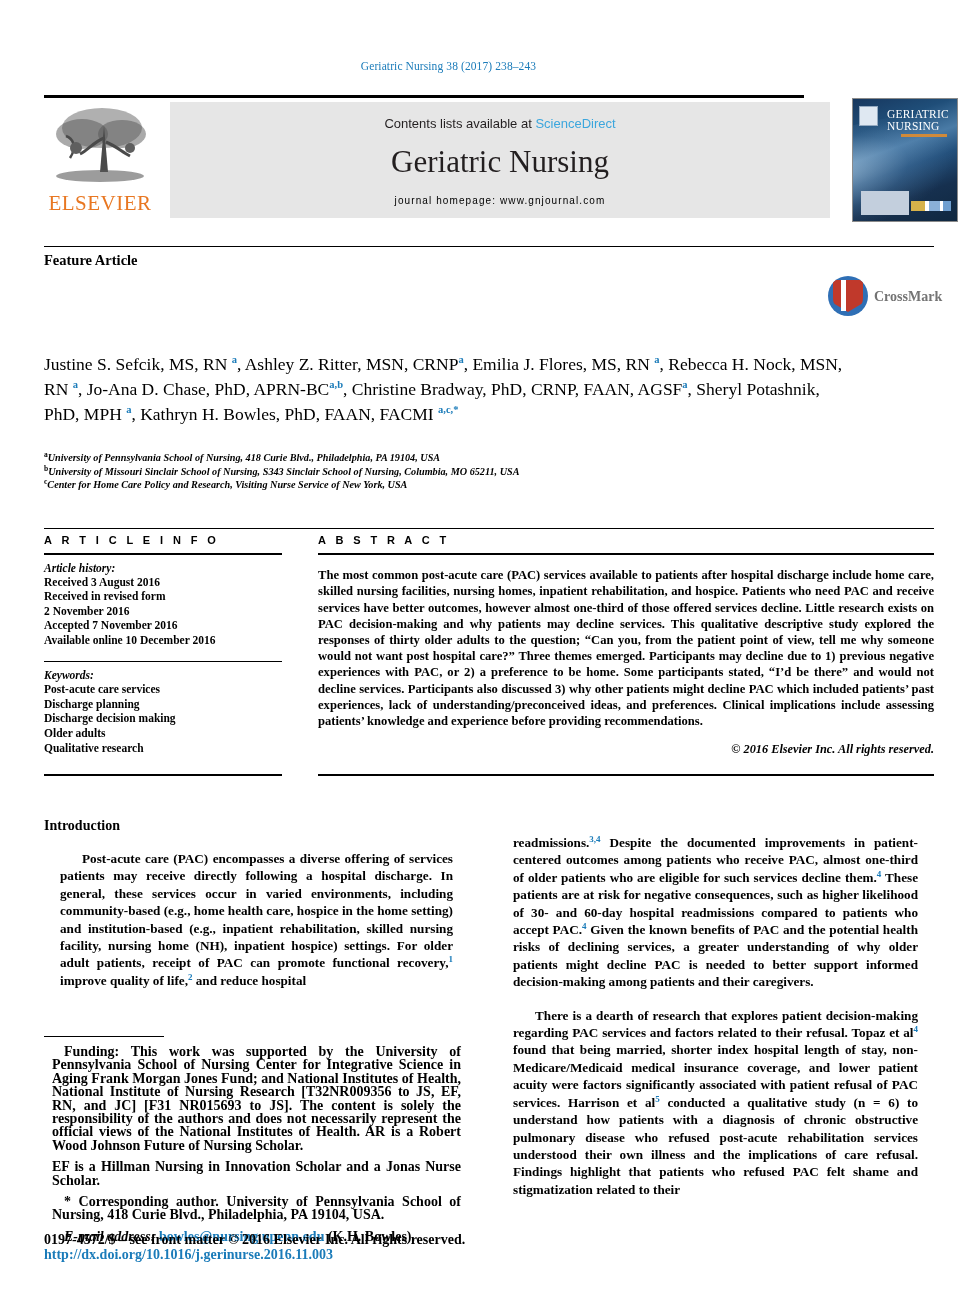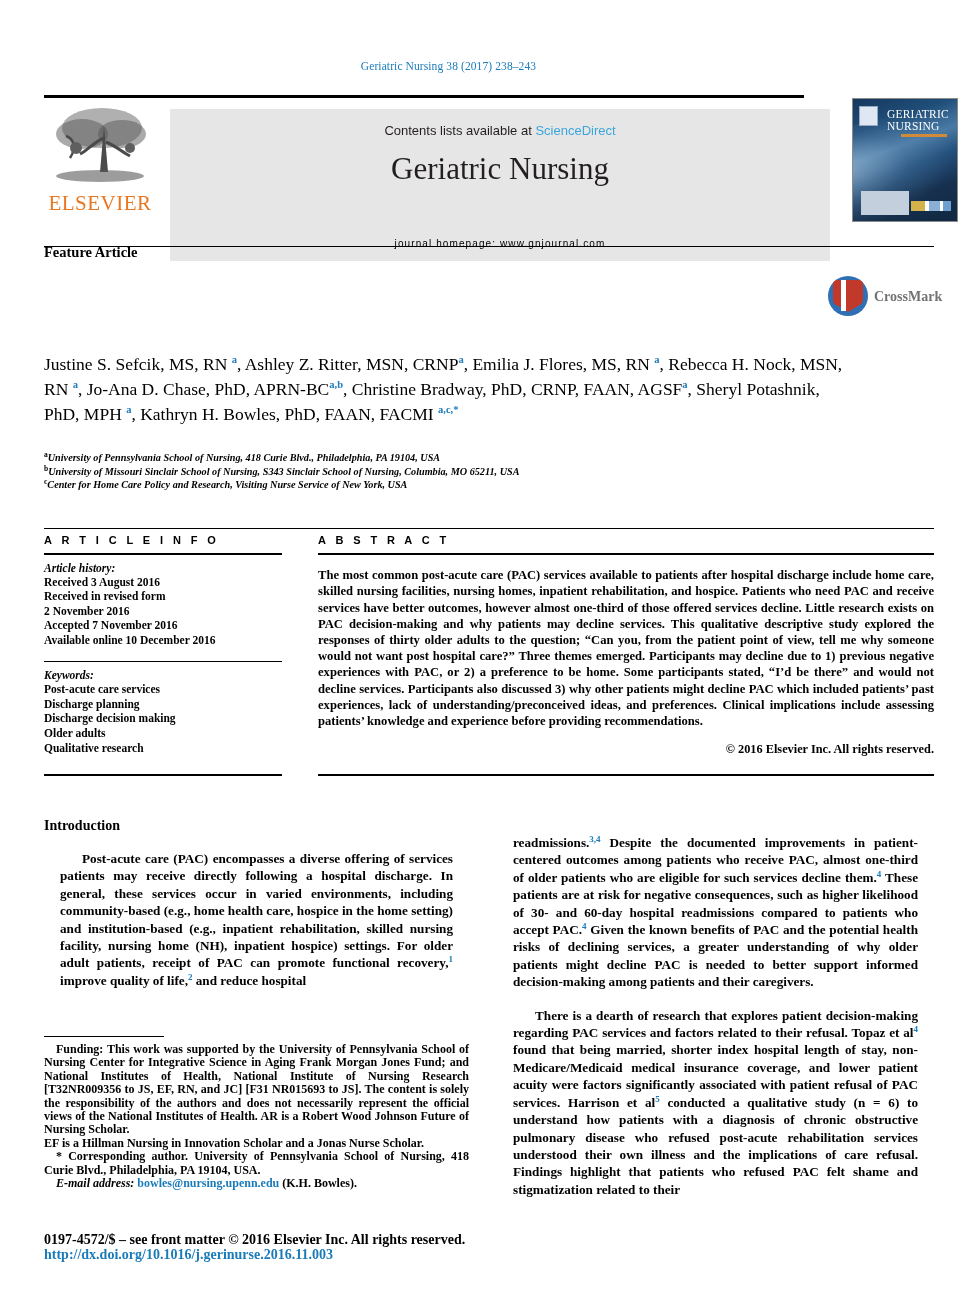--- a/index.html
+++ b/index.html
@@ -67,23 +67,23 @@
     width: 112px;
     text-align: center;
     font-size: 21px;
     letter-spacing: .5px;
     color: #e87722;
     font-family: "Liberation Serif", serif;
   }
   .masthead-box {
     position: absolute;
     left: 126px;
-    top: 11px;
+    top: 4px;
     width: 660px;
-    height: 152px;
+    height: 116px;
     background: #e6e6e6;
   }
   .contents-line {
     position: absolute;
     top: 14px;
     left: 0; width: 660px;
     text-align: center;
     font-family: "Liberation Sans", sans-serif;
     font-size: 13px;
     color: #231f20;
@@ -161,21 +161,21 @@
     position: absolute;
     right: 6px; bottom: 10px;
     width: 40px; height: 10px;
     background: linear-gradient(90deg,#d6b24a 0 35%, #ffffff 35% 45%, #8ab0d8 45% 72%, #ffffff 72% 80%, #6f9fd0 80% 100%);
   }
 
   
   .feature-article {
     position: absolute;
     left: 44px;
-    top: 244px;
+    top: 252px;
     font-family: "Liberation Serif", serif;
     font-weight: bold;
     font-size: 14.5px;
   }
   .sec-rule-top {
     position: absolute;
     left: 44px; top: 246px;
     width: 890px; height: 1px;
     background: #000;
   }
@@ -318,20 +318,21 @@
     font-size: 12.6px;
     line-height: 16.2px;
     text-align: justify;
     font-weight: bold;
   }
   .abs-copy {
     margin-top: 8px;
     text-align: right;
     font-size: 12.3px;
     font-weight: bold;
+    font-style: italic;
   }
   .block-rule-bot {
     position: absolute;
     left: 0; top: 246px;
     width: 890px; height: 1.6px;
     background: #000;
   }
   .block-rule-bot-left {
     position: absolute;
     left: 0; top: 246px;
@@ -382,24 +383,24 @@
     top: 1036px;
     width: 425px;
   }
   .fn-rule {
     width: 120px;
     height: 1px;
     background: #000;
     margin-bottom: 6px;
   }
   .fn {
-    font-size: 12px;
+    font-size: 14px;
     line-height: 13.4px;
     text-align: justify;
-    margin: 0;
+    margin: 8px;
     font-weight: bold;
   }
   .fn.indent { text-indent: 12px; }
   .fn .ital { font-style: italic; }
   .fn .lnk { color: #1a7bb9; }
 
   
   .footer {
     position: absolute;
     left: 44px;

